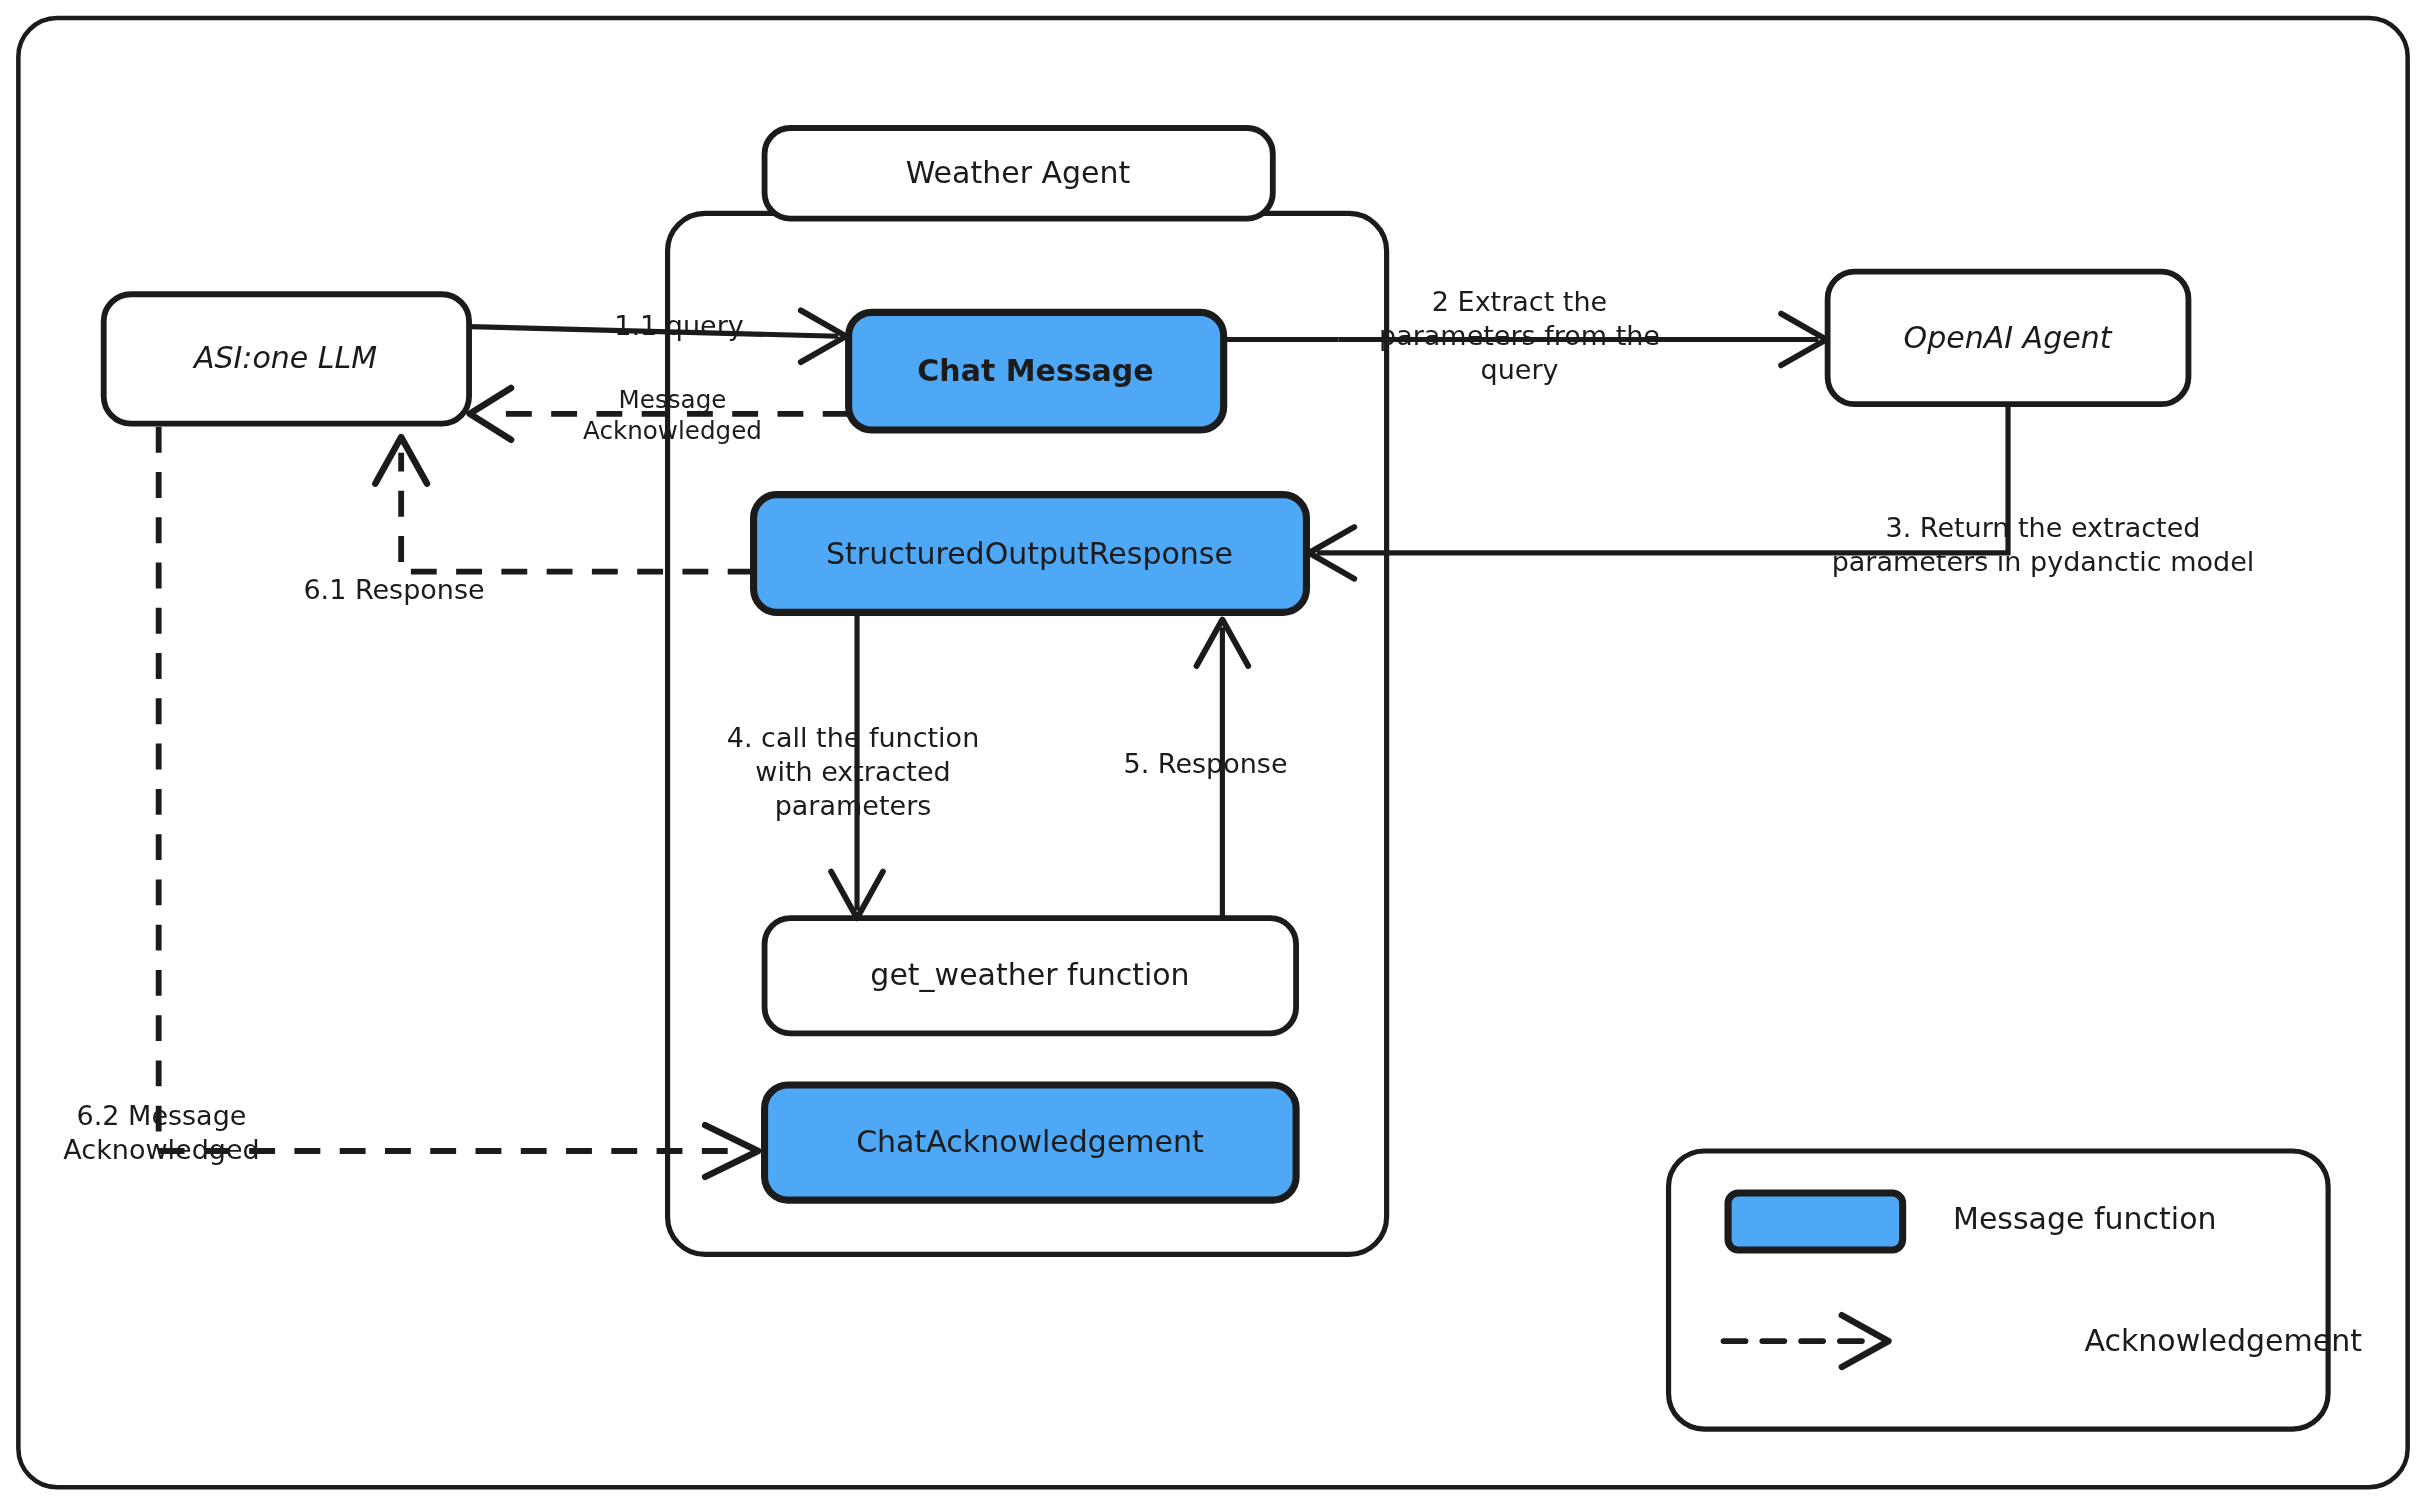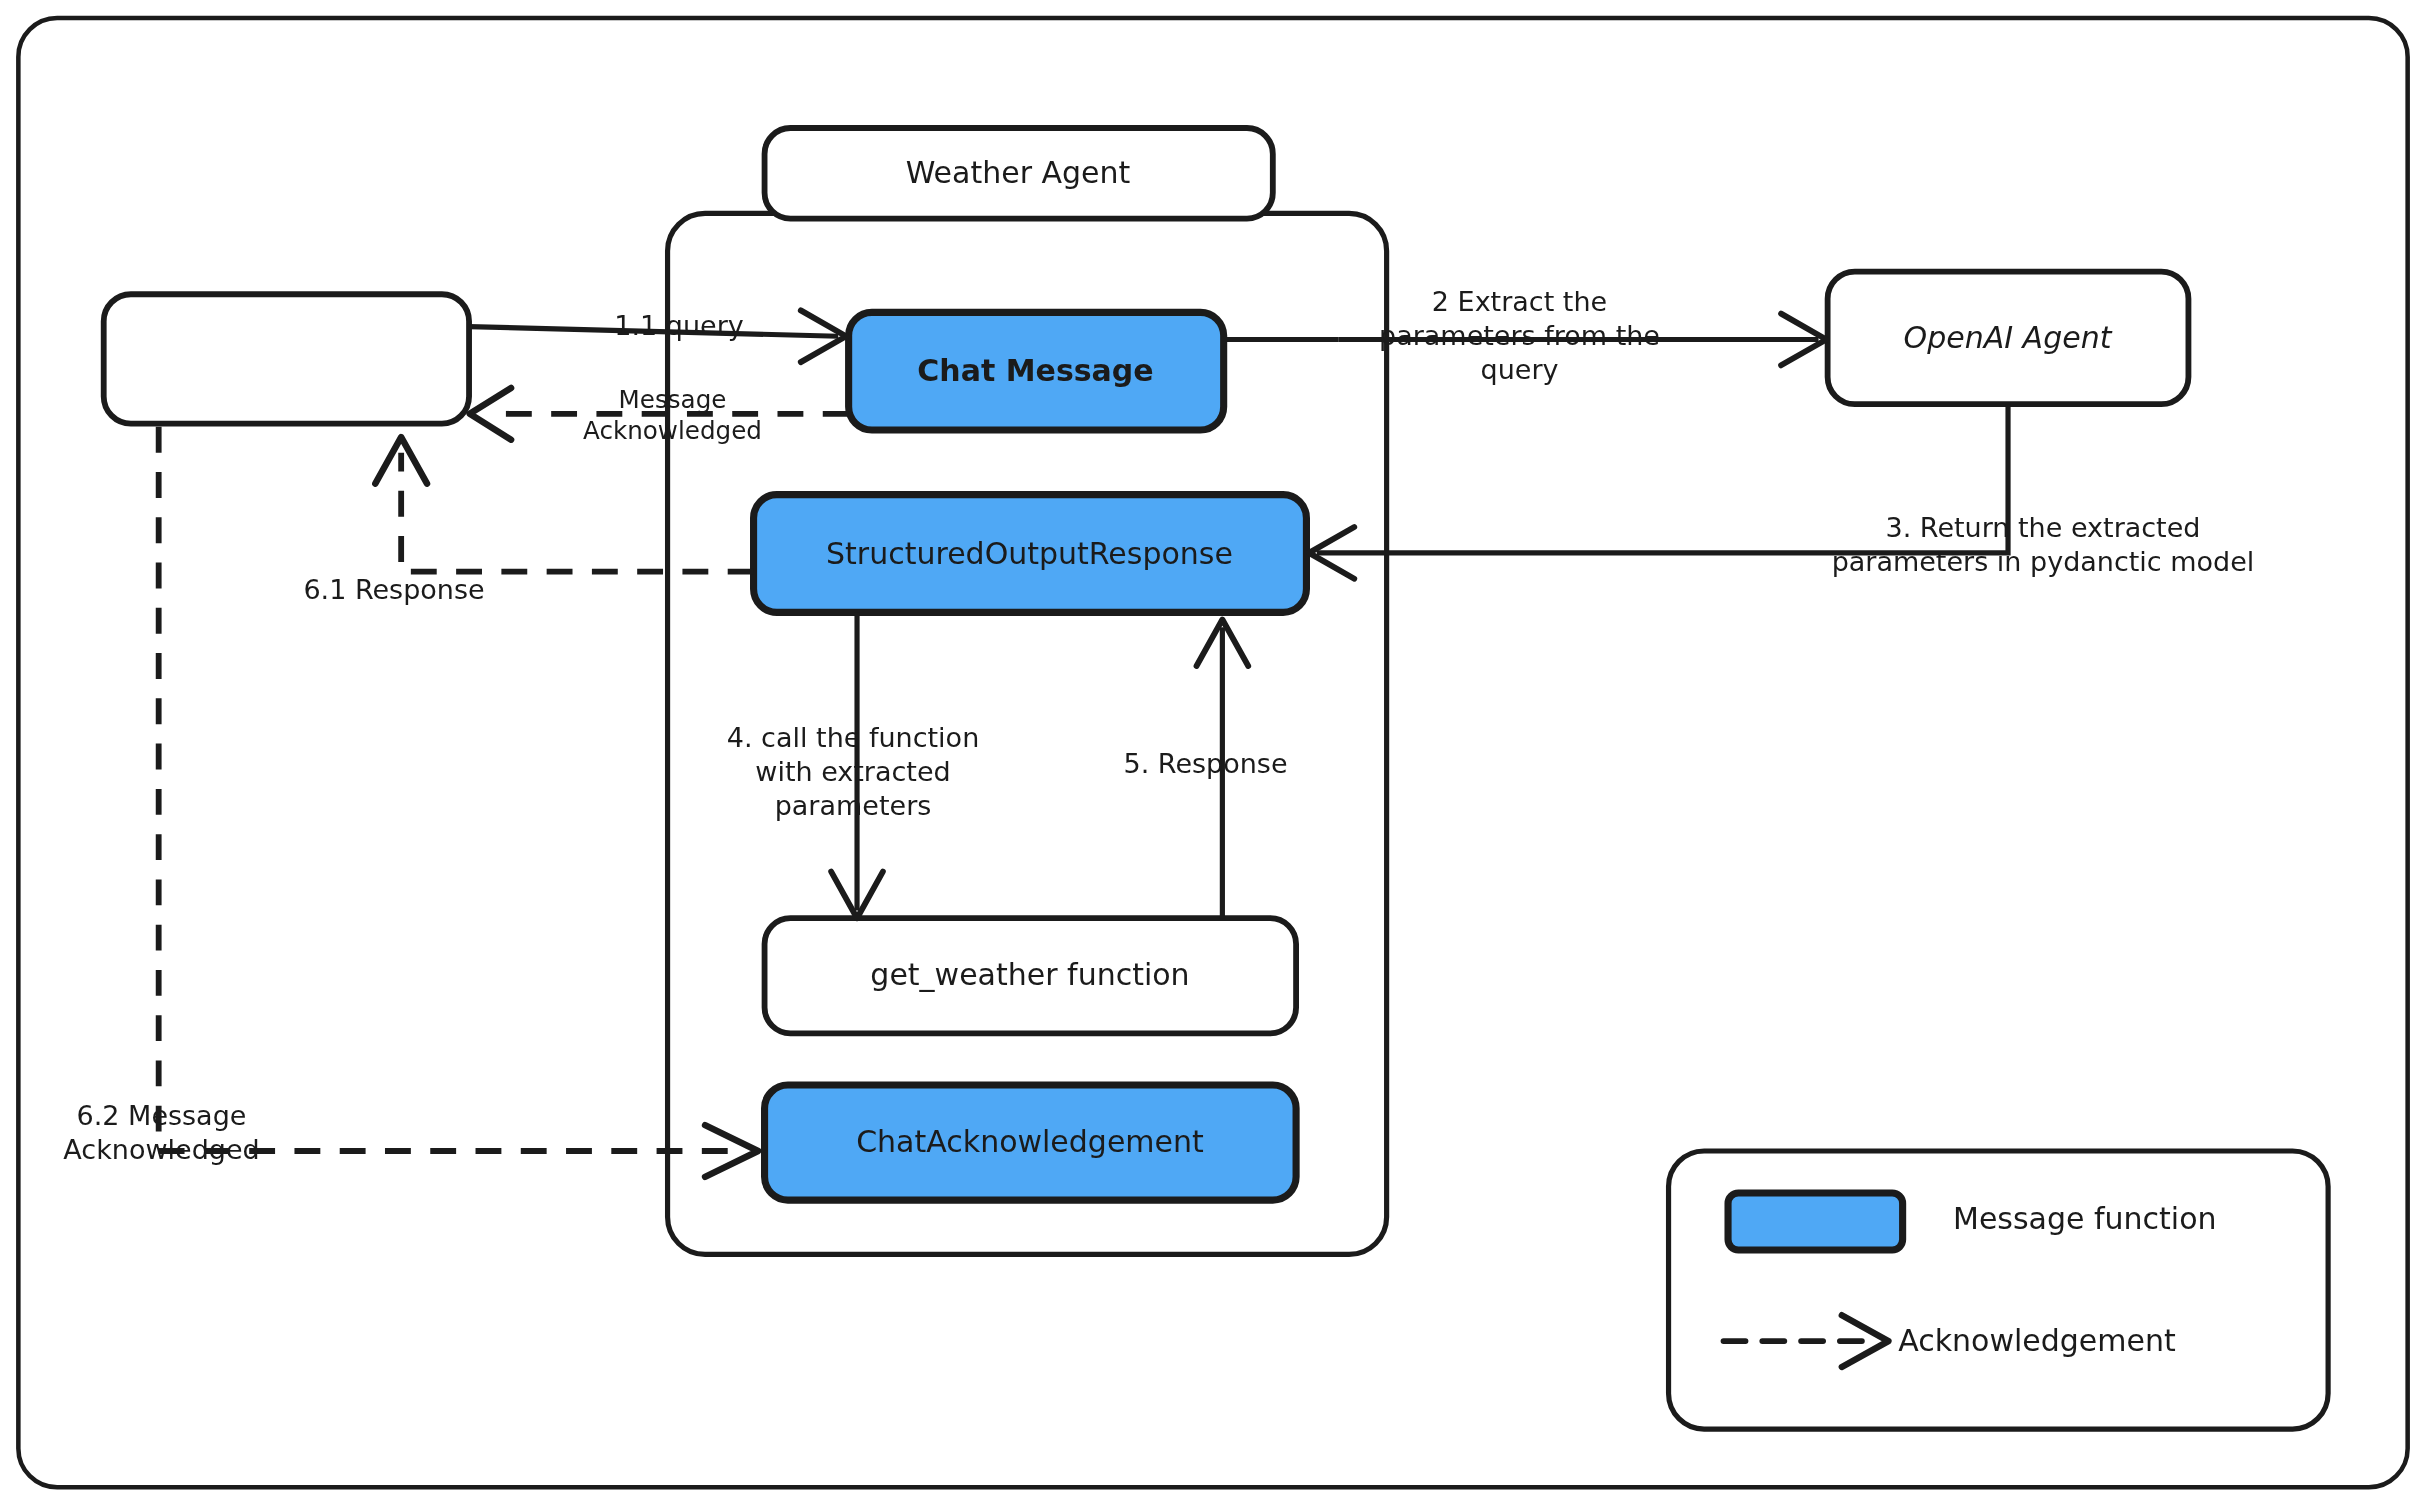--- a/index.html
+++ b/index.html
@@ -103,20 +103,21 @@
     <line x1="1890" y1="1420" x2="1890" y2="970" stroke="#1b1b1b" stroke-width="8"></line>
     <path d="M1850,1030 L1890,958 L1930,1030" fill="none" stroke="#1b1b1b" stroke-width="9" stroke-linecap="round" stroke-linejoin="round"></path>
 
     <path d="M1165,884 L620,884 L620,700" fill="none" stroke="#1b1b1b" stroke-width="9" stroke-dasharray="40 30"></path>
     <path d="M580,748 L620,676 L660,748" fill="none" stroke="#1b1b1b" stroke-width="10" stroke-linecap="round" stroke-linejoin="round"></path>
 
     <path d="M245,660 L245,1780 L1150,1780" fill="none" stroke="#1b1b1b" stroke-width="9" stroke-dasharray="40 30"></path>
     <path d="M1090,1740 L1172,1780 L1090,1820" fill="none" stroke="#1b1b1b" stroke-width="10" stroke-linecap="round" stroke-linejoin="round"></path>
   </svg>
 
+  <div class="node-label t-big" style="left:103px; top:294px; width:365px; height:129px; font-style:italic;">ASI:one LLM</div>
 
   <div class="node-label t-big" style="left:764px; top:128px; width:508px; height:91px;text-align:right;">Weather Agent</div>
 
   <div class="node-label t-big" style="left:848px; top:312px; width:375px; height:118px;font-weight:bold;">Chat Message</div>
 
   <div class="node-label t-big" style="left:753px; top:495px; width:553px; height:118px;">StructuredOutputResponse</div>
 
   <div class="node-label t-big" style="left:764px; top:918px; width:532px; height:115px;">get_weather function</div>
 
   <div class="node-label t-big" style="left:764px; top:1085px; width:532px; height:115px; ">ChatAcknowledgement</div>
@@ -134,16 +135,16 @@
   <div class="edge-label t-mid" style="left:685px; top:711px; width:336px;margin-top:10px;">4. call the function<br>with extracted<br>parameters</div>
 
   <div class="edge-label t-mid" style="left:1099px; top:747px; width:213px;">5. Response</div>
 
   <div class="edge-label t-mid" style="left:284px; top:556px; width:220px;margin-top:17px;">6.1 Response</div>
 
   <div class="edge-label t-mid" style="left:45px; top:1099px; width:233px;">6.2 Message<br>Acknowledged</div>
 
   <div class="edge-label t-big" style="left:1953px; top:1200px; width:336px; text-align:left;">Message function</div>
 
-  <div class="edge-label t-big" style="left:1856px; top:1322px; width:362px; text-align:center;">Acknowledgement</div>
+  <div class="edge-label t-big" style="left:2000px; top:1322px; width:362px; text-align:right;">Acknowledgement</div>
 
 </div>
 
 
 </body></html>

